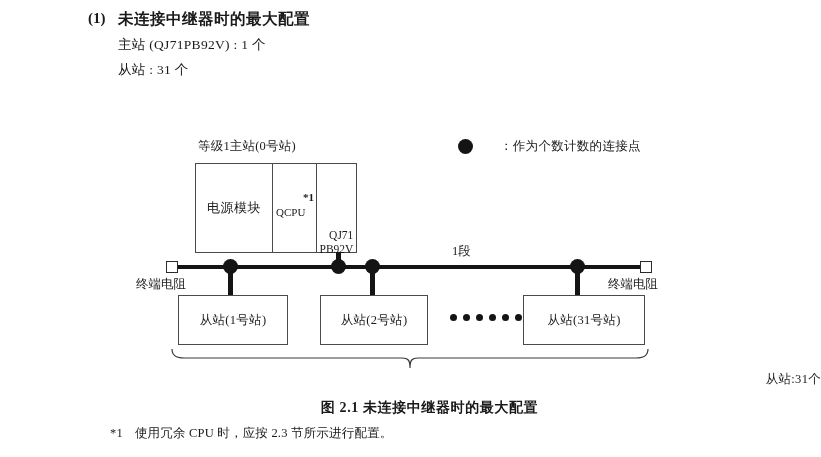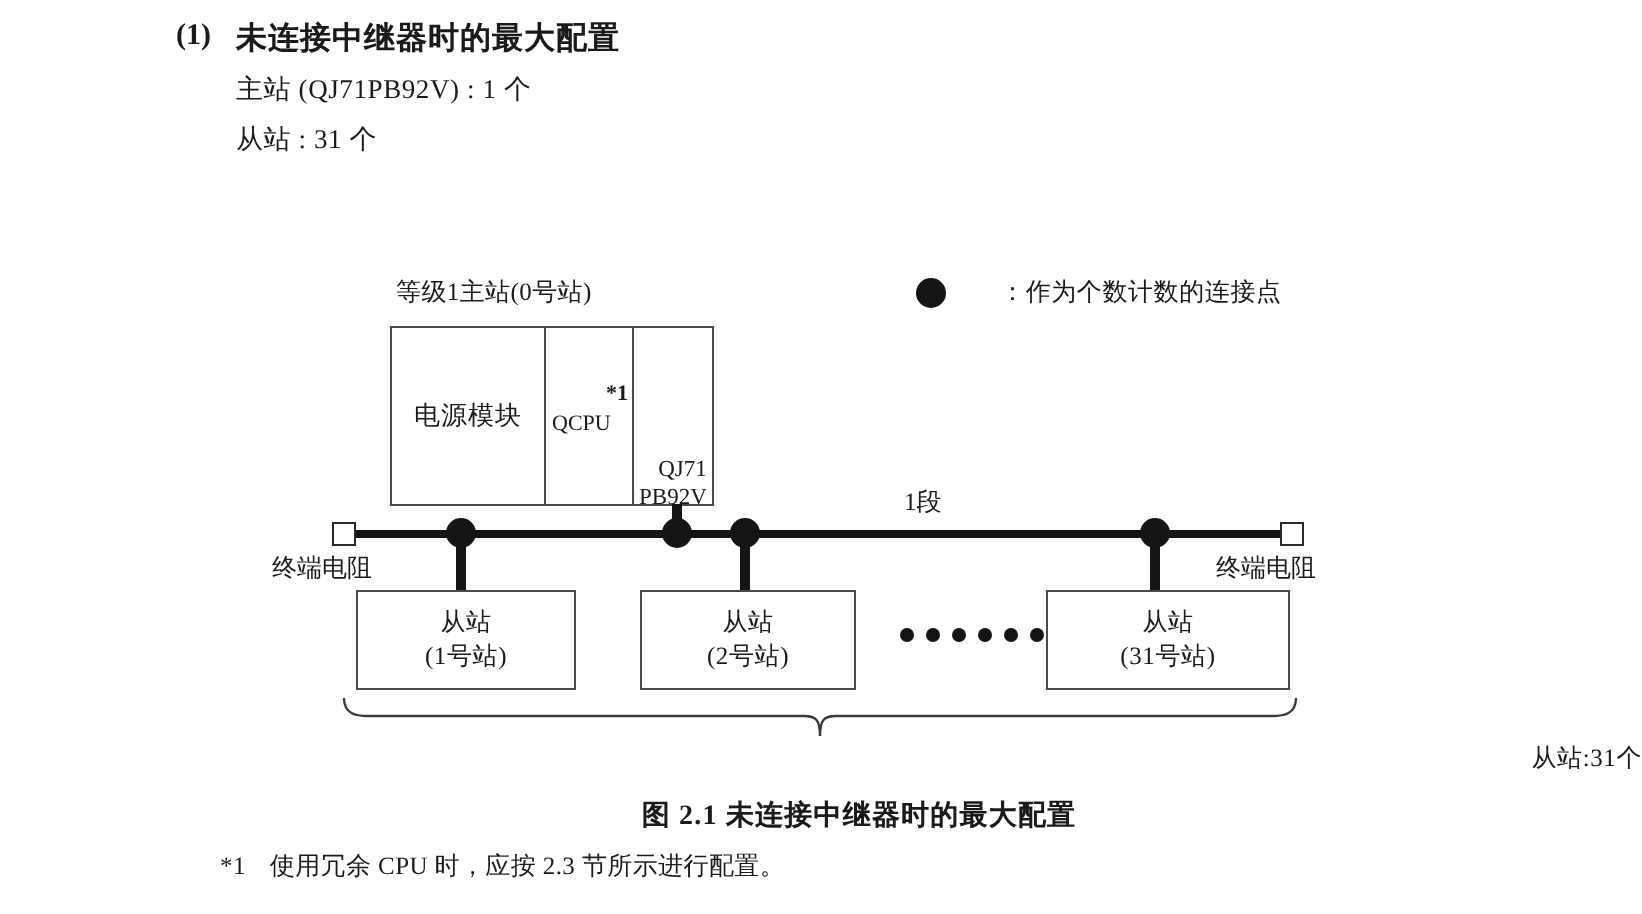--- a/index.html
+++ b/index.html
@@ -138,21 +138,21 @@
   #drop-slave1  { left: 228px; top: 266px;  height: 30px; }
   #drop-slave2  { left: 370px; top: 266px;  height: 30px; }
   #drop-slave31 { left: 575px; top: 266px;  height: 30px; }
 
   
   .slave-box {
     border: 1.4px solid #4a4a4a;
     background: #ffffff;
     box-sizing: border-box;
     display: flex;
-    flex-direction: column;
+    flex-direction: row;
     align-items: center;
     justify-content: center;
     font-size: 12.5px;
     line-height: 17px;
     letter-spacing: 0.3px;
   }
   #slave-box-1  { left: 178px; top: 295px; width: 110px; height: 50px; }
   #slave-box-2  { left: 320px; top: 295px; width: 108px; height: 50px; }
   #slave-box-31 { left: 523px; top: 295px; width: 122px; height: 50px; }
 

